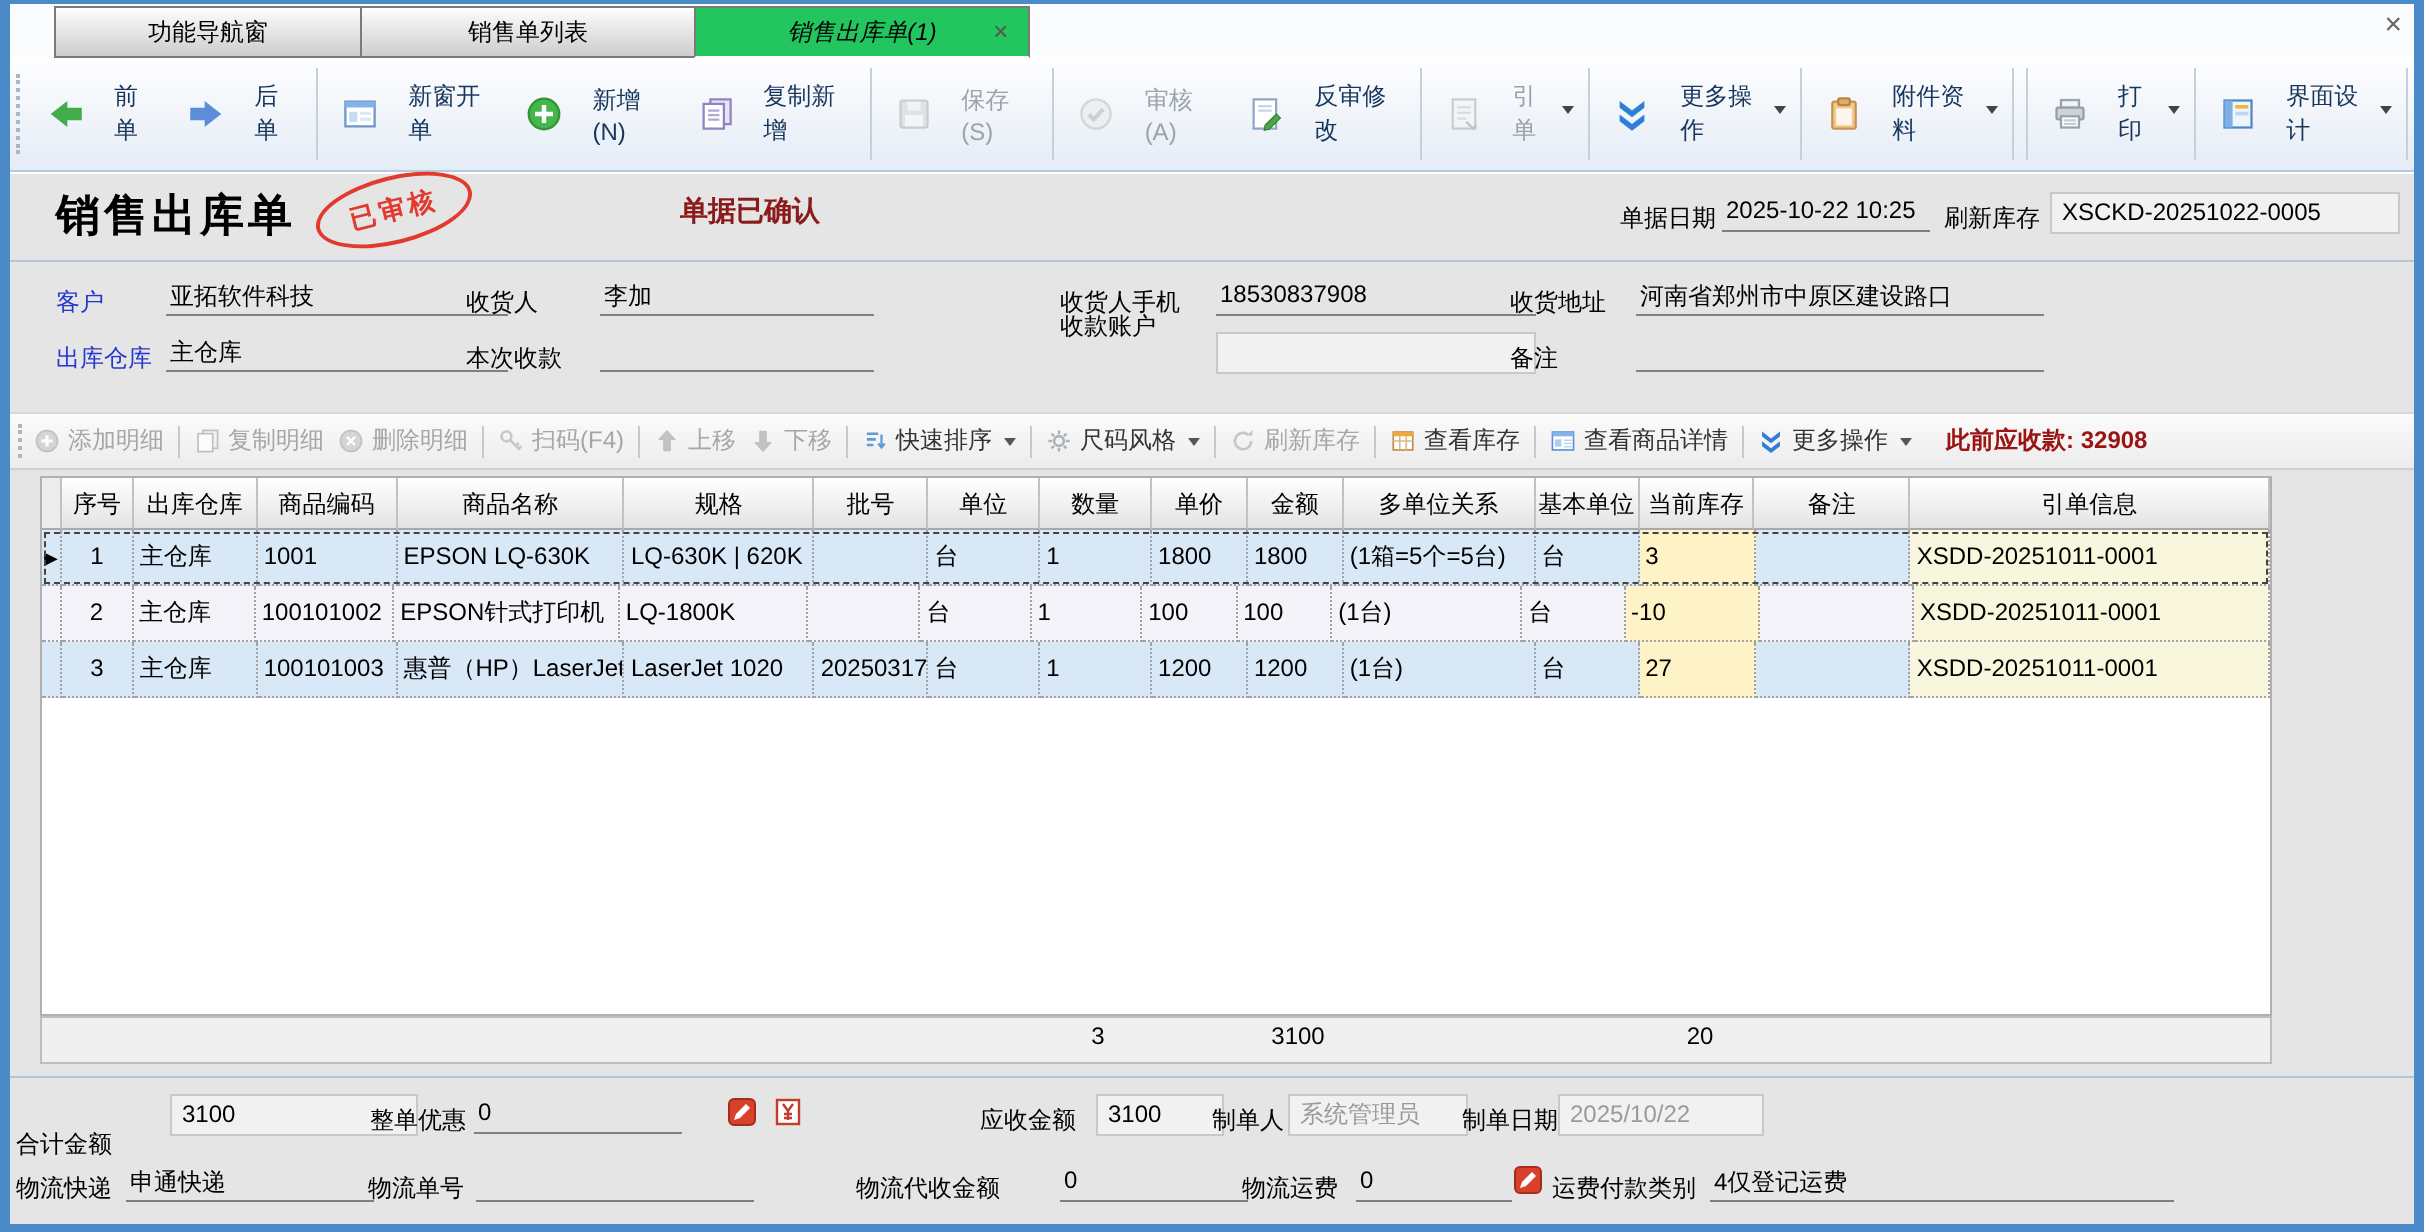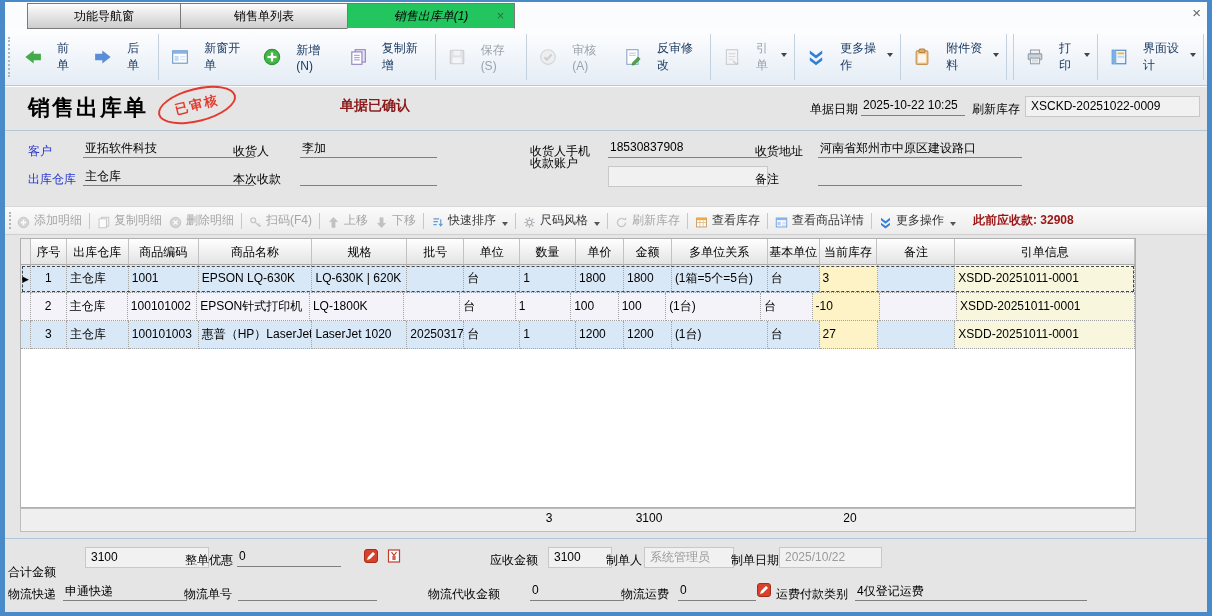--- a/index.html
+++ b/index.html
@@ -31,21 +31,21 @@
   .doc-status{position:absolute;left:335px;top:10px;color:#8b1a1a;font-weight:bold;font-size:14px;}
   .hsep{position:absolute;left:0;right:0;top:43px;border-top:1px solid #b6c8d8;}
   .flabel{position:absolute;font-size:12px;white-space:nowrap;}
   .flabel.blue{color:#2236d0;}
   .uline{position:absolute;height:17px;border-bottom:1px solid #808080;padding:0 2px;white-space:nowrap;overflow:hidden;}
   .gbox{position:absolute;height:19px;line-height:19px;background:#f1f1f1;border:1px solid #c8c8c8;padding:0 5px;white-space:nowrap;overflow:hidden;}
   .gbox.gray{color:#9a9a9a;}
   
   .detailbar{position:absolute;left:0;right:0;top:119px;height:27px;display:flex;align-items:center;gap:7px;padding-left:12px;background:linear-gradient(#fbfbfb,#ececec);border-top:1px solid #d8d8d8;border-bottom:1px solid #cfcfcf;}
   .detailbar:before{content:"";position:absolute;left:4px;top:5px;bottom:5px;border-left:2px dotted #b4b4b4;}
-  .dbtn{display:flex;align-items:flex-end;gap:4px;color:#333;cursor:default;}
+  .dbtn{display:flex;align-items:center;gap:4px;color:#333;cursor:default;}
   .dbtn.disabled{color:#a6a6a6;}
   .dbtn .icon, .dbtn .icon svg{width:13px;height:13px;display:block;}
   .dbtn.disabled .icon{opacity:.75;filter:grayscale(1);}
   .dbtn .dd{width:0;height:0;border:3px solid transparent;border-top:4px solid #555;margin-left:2px;margin-top:3px;}
   .dsep{width:1px;height:16px;background:#c8c8c8;}
   .recv{margin-left:10px;color:#9b1313;font-weight:bold;}
   
   .gridbox{position:absolute;left:15px;top:151px;width:1116px;height:270px;border:1px solid #b0b0b0;background:#fff;box-sizing:border-box;}
   .trow{display:flex;}
   .th{height:26px;line-height:26px;text-align:center;background:linear-gradient(#ffffff,#e3e3e3);border-right:1px solid #c2c2c2;border-bottom:1px solid #a9a9a9;box-sizing:border-box;overflow:hidden;white-space:nowrap;}
@@ -228,21 +228,21 @@
     </div>
 
   <div class="content">
 
     <span class="doc-title">销售出库单</span>
     <span class="stamp">已审核</span>
     <span class="doc-status">单据已确认</span>
     <span class="flabel" style="left:805px;top:14px;">单据日期</span>
     <span class="uline" style="left:856px;top:11px;width:100px;">2025-10-22 10:25</span>
     <span class="flabel" style="left:967px;top:14px;">刷新库存</span>
-    <span class="gbox" style="left:1020px;top:9px;width:163px;">XSCKD-20251022-0009</span>
+    <span class="gbox" style="left:1020px;top:9px;width:163px;">XSCKD-20251022-0005</span>
     <div class="hsep"></div>
 
     <span class="flabel blue" style="left:23px;top:56px;">客户</span>
     <span class="uline" style="left:78px;top:53px;width:167px;">亚拓软件科技</span>
     <span class="flabel" style="left:228px;top:56px;">收货人</span>
     <span class="uline" style="left:295px;top:53px;width:133px;">李加</span>
     <span class="flabel" style="left:525px;top:56px;">收货人手机</span>
     <span class="uline" style="left:603px;top:53px;width:156px;">18530837908</span>
     <span class="flabel" style="left:750px;top:56px;">收货地址</span>
     <span class="uline" style="left:813px;top:53px;width:200px;">河南省郑州市中原区建设路口</span>

